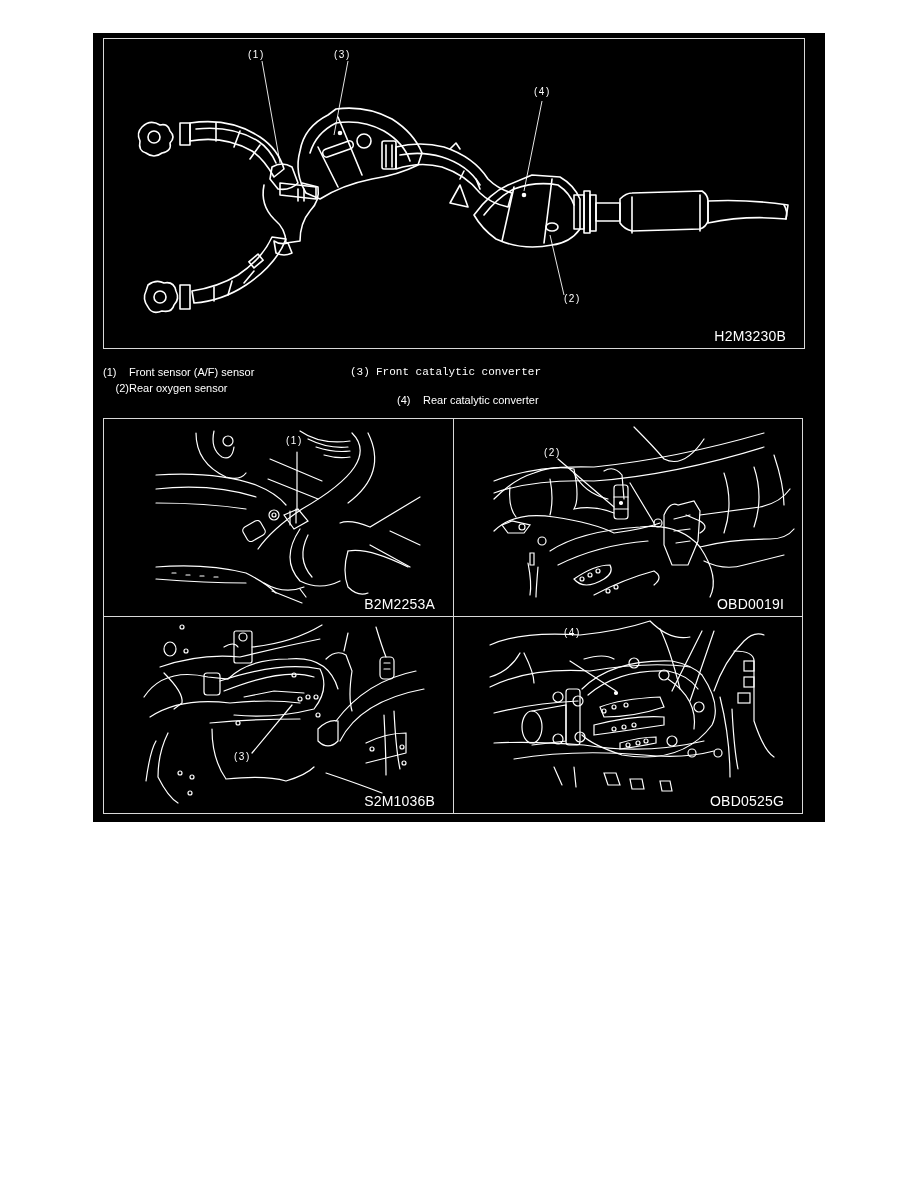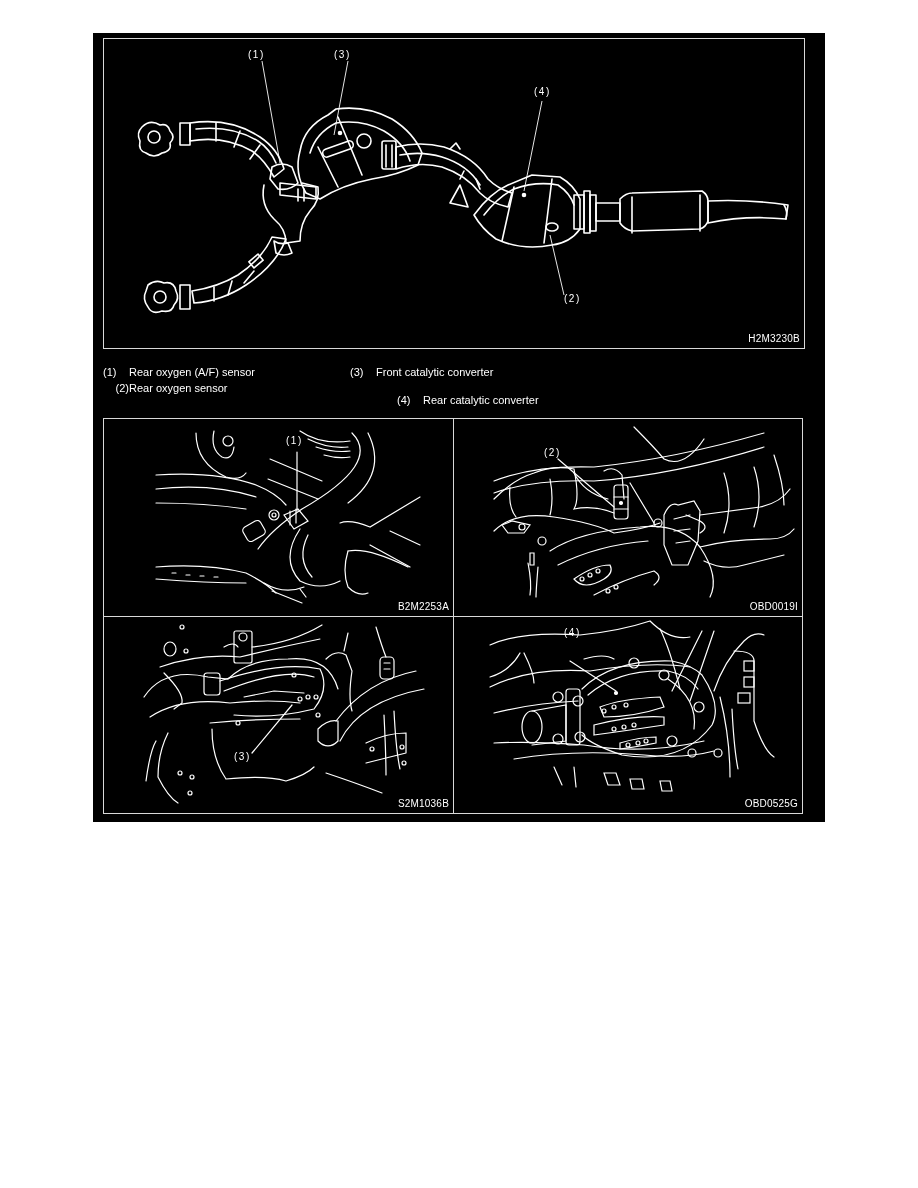--- a/index.html
+++ b/index.html
@@ -7,21 +7,21 @@
   .sheet { position:absolute; left:93px; top:33px; width:732px; height:789px; background:#000; }
   .frame { position:absolute; border:1px solid #d8d8d8; box-sizing:border-box; }
   .main-fig { left:10px; top:5px; width:702px; height:311px; }
   .grid { left:10px; top:385px; width:700px; height:396px; }
   .cell { position:absolute; box-sizing:border-box; }
   .cell.c1 { left:0; top:0; width:350px; height:198px; border-right:1px solid #d8d8d8; border-bottom:1px solid #d8d8d8; }
   .cell.c2 { left:350px; top:0; width:348px; height:198px; border-bottom:1px solid #d8d8d8; }
   .cell.c3 { left:0; top:198px; width:350px; height:196px; border-right:1px solid #d8d8d8; }
   .cell.c4 { left:350px; top:198px; width:348px; height:196px; }
   svg { position:absolute; left:0; top:0; }
-  .code { position:absolute; right:4px; bottom:4px; color:#fff; font-size:10px; letter-spacing:0.2px;margin-top:16px; }
+  .code { position:absolute; right:18px; bottom:4px; color:#fff; font-size:14px; letter-spacing:0.2px;margin-top:16px; }
   .callout { position:absolute; color:#fff; font-size:10px; letter-spacing:1.5px; }
   .legend { position:absolute; left:10px; top:333px; width:700px; color:#fff; font-size:11px; }
   .leg-item { position:absolute; white-space:nowrap; }
   .leg-num { display:inline-block; width:26px; }
 </style>
 </head>
 <body>
 
 <div class="sheet">
 
@@ -91,26 +91,26 @@
     </svg>
     <span class="callout" style="left:144px;top:10px;">(1)</span>
     <span class="callout" style="left:230px;top:10px;">(3)</span>
     <span class="callout" style="left:430px;top:47px;">(4)</span>
     <span class="callout" style="left:460px;top:254px;">(2)</span>
     <span class="code">H2M3230B</span>
   </div>
 
   <div class="legend">
     <div class="leg-item" style="left:0;top:0;">
-      <span class="leg-num">(1)</span><span>Rear oxygen (A/F) sensor</span>
+      <span class="leg-num">(1)</span><span>Front sensor (A/F) sensor</span>
     </div>
     <div class="leg-item" style="left:0;top:16px;text-align:right;">
       <span class="leg-num">(2)</span><span>Rear oxygen sensor</span>
     </div>
-    <div class="leg-item" style="left:247px;top:0;">
+    <div class="leg-item" style="left:247px;top:0;font-family:Liberation Mono, monospace;">
       <span class="leg-num">(3)</span><span>Front catalytic converter</span>
     </div>
     <div class="leg-item" style="left:247px;top:28px;margin-left:47px;">
       <span class="leg-num">(4)</span><span>Rear catalytic converter</span>
     </div>
   </div>
 
   <div class="frame grid">
 
     <div class="cell c1">

